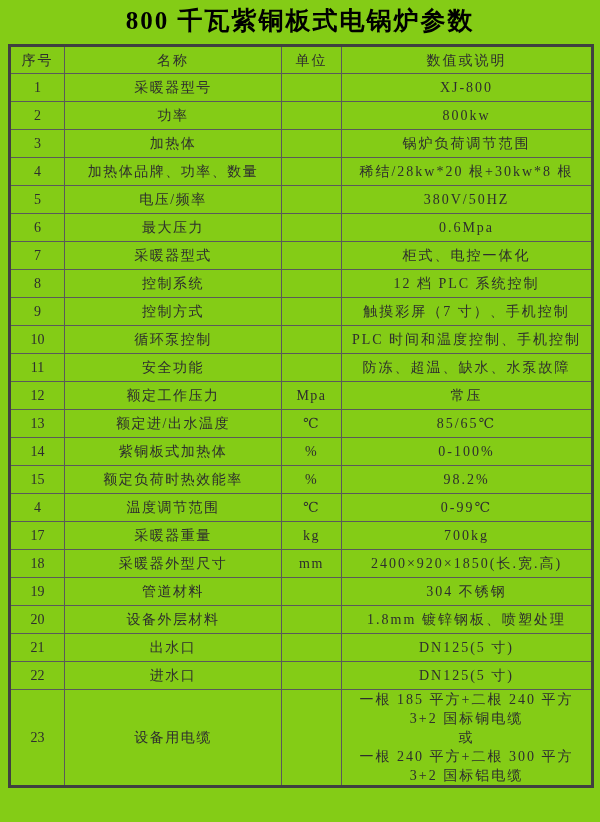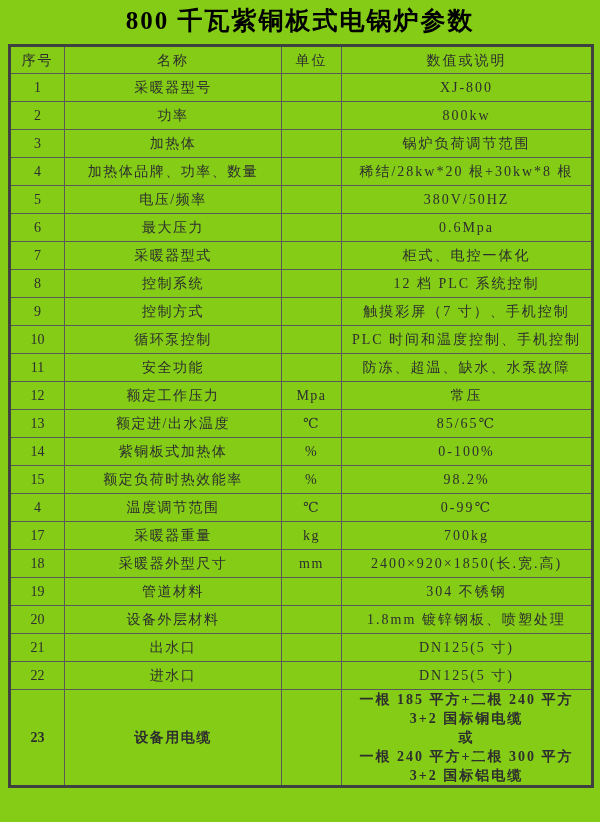--- a/index.html
+++ b/index.html
@@ -51,21 +51,20 @@
   }
   table.params-table td.cell-value,
   table.params-table th {
     letter-spacing: 2px;
   }
   table.params-table td.cell-no {
     letter-spacing: 0;
   }
   table.params-table tr.row-tall td {
     height: 74px;
-    font-weight: bold;
   }
   td.cell-value { white-space: pre-line; }
 </style>
 </head>
 <body>
 
 <div class="page">
   <div class="page-title">800 千瓦紫铜板式电锅炉参数</div>
 
   <table class="params-table">

